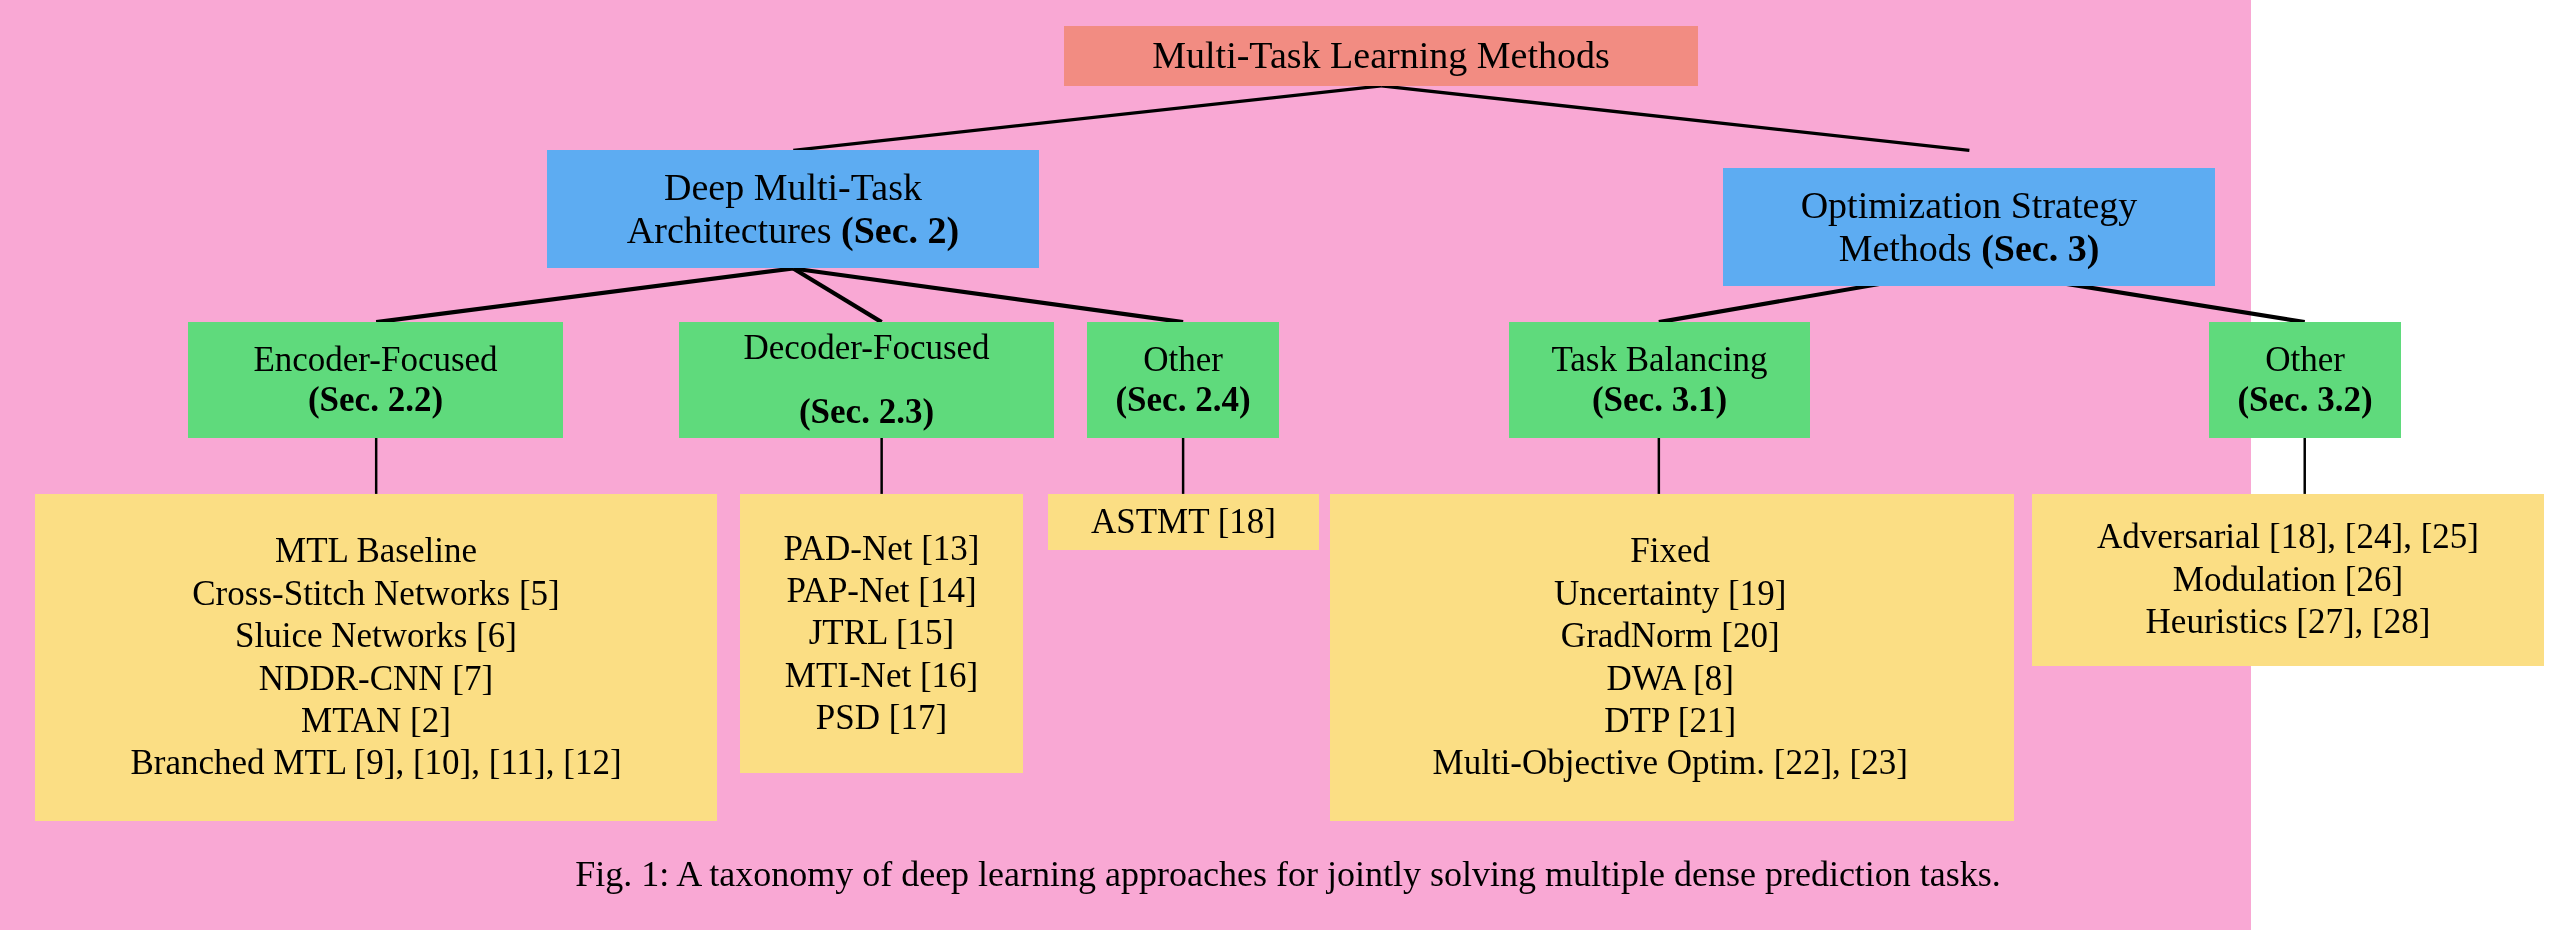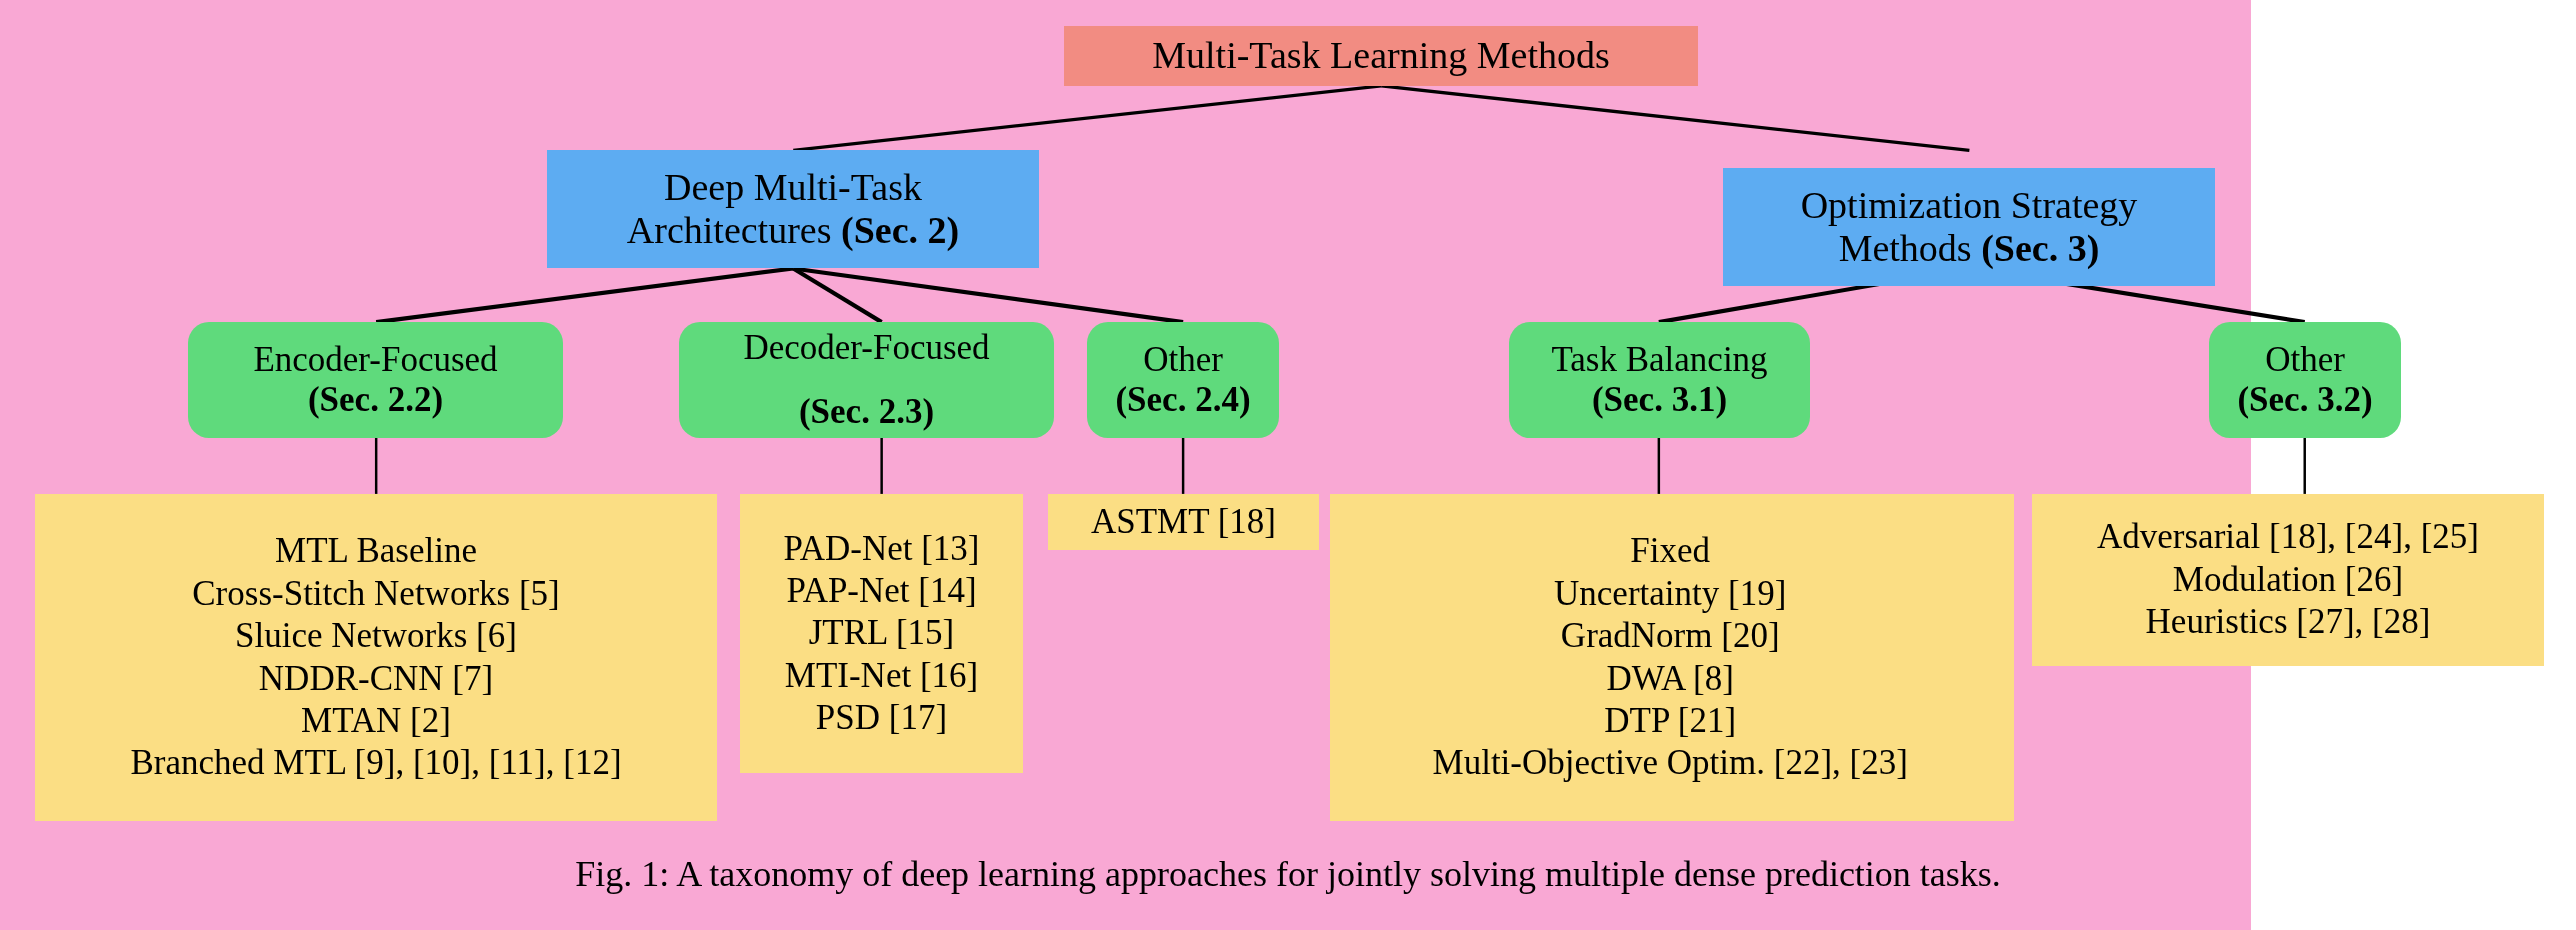--- a/index.html
+++ b/index.html
@@ -56,21 +56,20 @@
     font-size: 38px;
     padding: 3.3px 15px;
   }
   .level2 {
     font-size: 38px;
     padding: 5px 13.2px;
   }
   .level3 {
     font-size: 35px;
     padding: 5px 10px;
-    border-radius: 21px;
   }
   .leaf {
     font-size: 35px;
     padding: 8.3px 11.6px;
     line-height: 1.21;
   }
 
   #caption {
     position: absolute;
     left: 0;

